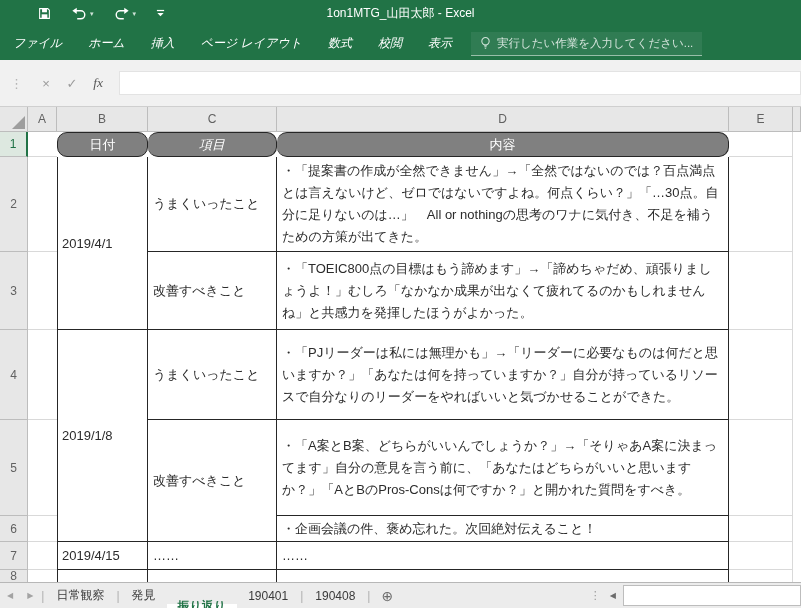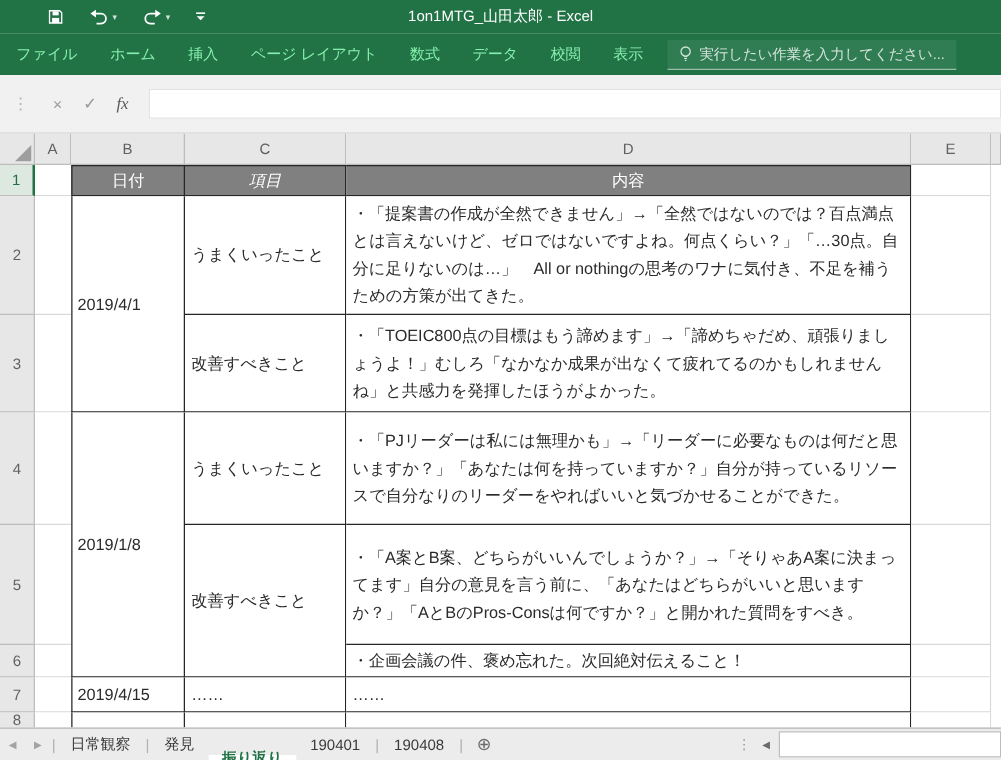--- a/index.html
+++ b/index.html
@@ -11,21 +11,21 @@
   .titlebar { position:absolute; top:0; left:0; width:801px; height:27px;
     background:#217346; display:flex; align-items:center; color:#fff; }
   .qat { display:flex; align-items:center; gap:6px; padding-left:38px; }
   .qat-btn { display:flex; align-items:center; color:#fff; margin-right:14px; cursor:default; }
   .qat-caret { font-size:7px; color:#cfe3d8; margin-left:3px; }
   .win-title { position:absolute; left:0; right:0; text-align:center; font-size:12px; color:#fff; pointer-events:none; }
 
   
   .ribbon { position:absolute; top:27px; left:0; width:801px; height:33px;
     background:#217346; display:flex; align-items:center; }
-  .rtab { color:#86efac; font-size:12px; padding:8px 13px; white-space:nowrap; cursor:default; }
+  .rtab { color:#ffffff; font-size:12px; padding:8px 13px; white-space:nowrap; cursor:default;font-style:italic; }
   .tellme { display:flex; align-items:center; gap:6px; margin-left:6px; height:24px;
     padding:0 9px; background:rgba(255,255,255,0.07);
     border-bottom:1px solid rgba(255,255,255,0.5); }
   .tellme-text { font-size:11.5px; color:rgba(255,255,255,0.8); white-space:nowrap; }
 
   
   .fbar { position:absolute; top:60px; left:0; width:801px; height:47px;
     background:#f1f1f1; border-bottom:1px solid #cfcfcf;
     display:flex; align-items:center; }
   .namebox { width:100px; height:24px; background:#fff; border:1px solid #e3e3e3;
@@ -53,21 +53,21 @@
   .corner { position:relative; }
   .corner-tri { position:absolute; right:2px; bottom:2px; width:0; height:0;
     border-left:13px solid transparent; border-bottom:13px solid #9e9e9e; }
   .gl { background:#fff; border-right:1px solid #d9d9d9; border-bottom:1px solid #d9d9d9; }
   .cell { background:#fff; font-size:13px; color:#2b2b2b;
     display:flex; align-items:center; overflow:hidden;
     border-right:1px solid #262626; border-bottom:1px solid #262626; }
   .cl { border-left:1px solid #262626; }
   .ct { border-top:1px solid #262626; }
   .nb { border-bottom:none; }
-  .thead { background:#808080; color:#fff; justify-content:center; font-size:13px; }
+  .thead { background:#808080; color:#fff; justify-content:center; font-size:13px;border-radius:10px; }
   .datec { padding-left:4px; }
   .itemc { padding-left:5px; }
   .dtext { line-height:22px; padding:2px 5px; word-break:break-all; }
   .dtext .inner { width:100%; }
 
   
   .tabbar { position:absolute; top:582px; left:0; width:801px; height:26px;
     background:#ececec; border-top:1px solid #b7b7b7;
     display:flex; align-items:stretch; font-size:12px; color:#3a3a3a; }
   .nav { display:flex; align-items:center; padding:0 7px; color:#a3a3a3; font-size:8px; cursor:default; }
@@ -120,21 +120,20 @@
       </span>
     </div>
   </div>
 
   <div class="ribbon">
     <span class="rtab">ファイル</span>
     <span class="rtab">ホーム</span>
     <span class="rtab">挿入</span>
     <span class="rtab">ページ レイアウト</span>
     <span class="rtab">数式</span>
-    <span class="rtab">データ</span>
     <span class="rtab">校閲</span>
     <span class="rtab">表示</span>
     <div class="tellme">
       <span>
         <svg width="11" height="14" viewBox="0 0 12 16">
             <circle cx="6" cy="6" r="4.2" fill="none" stroke="#cfe3d8" stroke-width="1.2"></circle>
             <path d="M4.5 10.5 h3 M4.7 12.3 h2.6 M5.2 14 h1.6" stroke="#cfe3d8" stroke-width="1.1" fill="none"></path>
           </svg>
       </span>
       <span class="tellme-text">実行したい作業を入力してください...</span>

